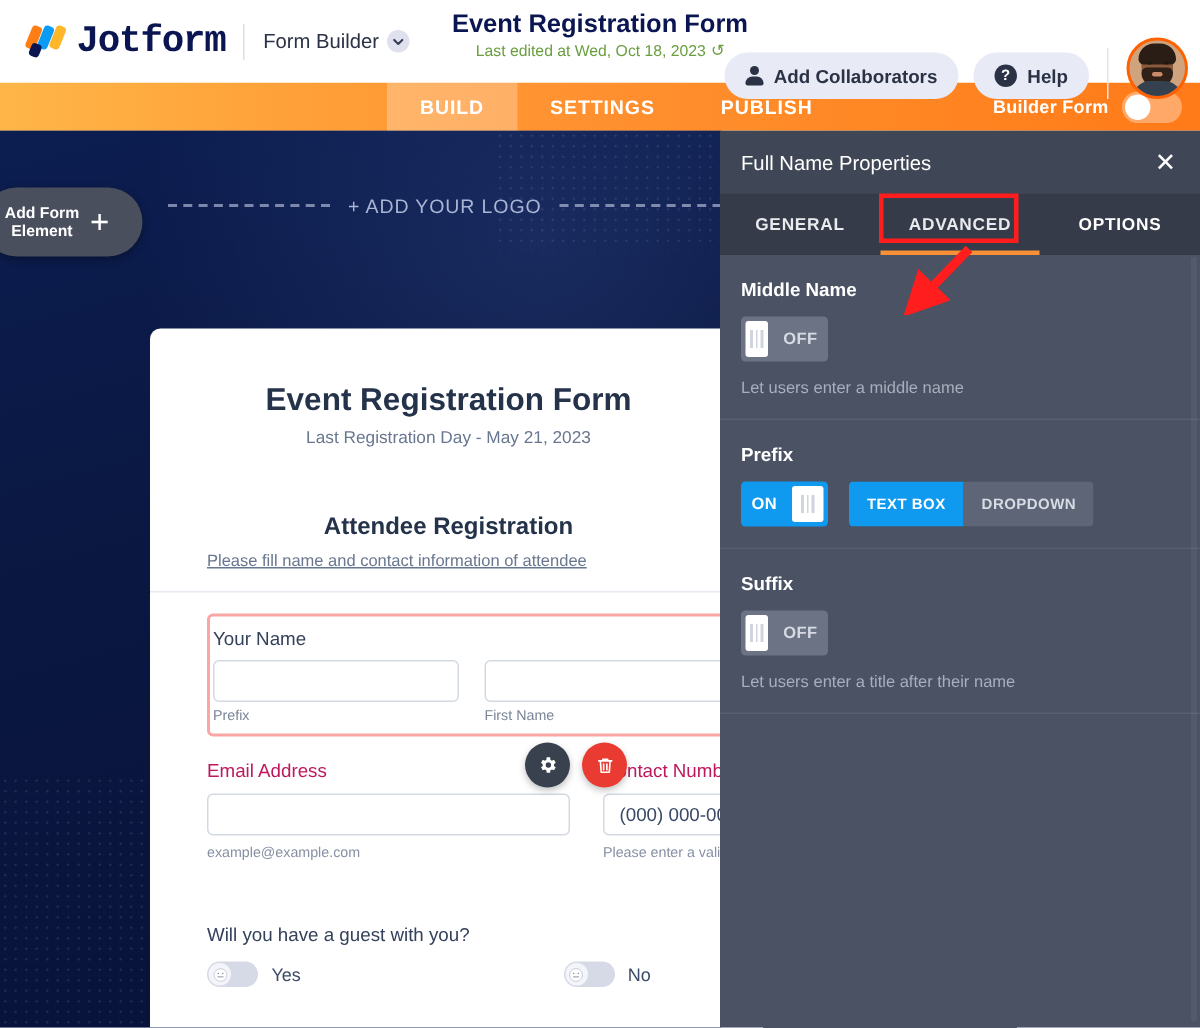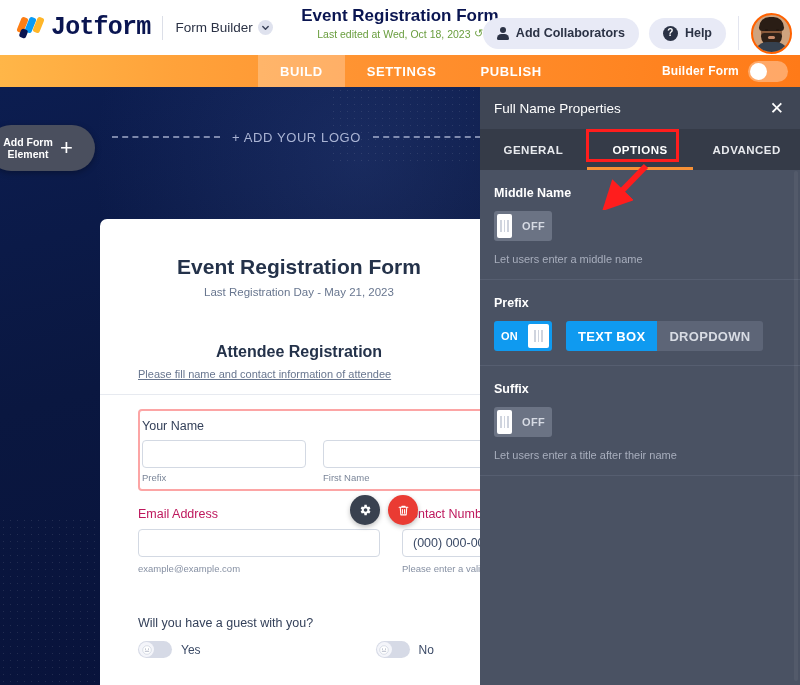--- a/index.html
+++ b/index.html
@@ -53,21 +53,21 @@
   }
   .form-sub {
     font-size: 10.5px; color: #6a9e3f; margin-top: 1px;
     display: flex; align-items: center; justify-content: center; gap: 3px;
     white-space: nowrap;
   }
   .undo-ico { font-size: 11px; color: #6a9e3f; display:inline-block; transform: scaleX(-1); }
 
   .hdr-right {
     position: absolute; right: 8px; top: 0; height: 66px;
-    display: flex; align-items: center; gap: 10px;
+    display: flex; align-items: flex-end; gap: 10px;
   }
   .pill {
     display: flex; align-items: center; gap: 7px;
     background: #e8eaf6; border-radius: 18px;
     height: 31px; padding: 0 14px;
     font-size: 12.5px; font-weight: bold; color: #2b3245;
     cursor: pointer; border: none; white-space: nowrap;
   }
   .ico-person { width: 12px; height: 13px; position: relative; display:inline-block; }
   .ico-person::before {
@@ -313,21 +313,21 @@
   }
   .tgl.on { background: #0f9af0; }
   .tgl.on .lbl { color: #ffffff; order: 0; }
   .tgl.on .knob2 { order: 1; }
   .tgl.off .lbl { order: 1; }
   .tgl.off .knob2 { order: 0; }
 
   .segctl { display: flex; height: 30px; border-radius: 3px; overflow: hidden; }
   .seg {
     display: flex; align-items: center; justify-content: center;
-    font-size: 13px; font-weight: bold; letter-spacing: .3px;
+    font-size: 10px; font-weight: bold; letter-spacing: .3px;
     padding: 0 12px; cursor: pointer; color: #d8dce4; background: #5d6577;
   }
   .seg.active { background: #0f9af0; color: #ffffff; }
 
   .props-scrollbar {
     position: absolute; right: 2px; top: 84px; width: 4px; height: 510px;
     background: rgba(255,255,255,0.05); border-radius:2px;
   }
 
   
@@ -521,25 +521,25 @@
 
     <div class="props-head">
       <span class="props-title">Full Name Properties</span>
       <span class="props-close">✕</span>
     </div>
 
     <div class="props-tabs">
       <div class="ptab">
         <span>GENERAL</span>
       </div>
+      <div class="ptab">
+        <span>ADVANCED</span>
+      </div>
       <div class="ptab active">
         <span>OPTIONS</span>
-      </div>
-      <div class="ptab">
-        <span>ADVANCED</span>
       </div>
     </div>
 
     <div class="prop-group">
       <div class="pg-title">Middle Name</div>
       <div class="pg-row">
         <div class="tgl off">
           <span class="knob2">
               <i></i>
               <i></i>

